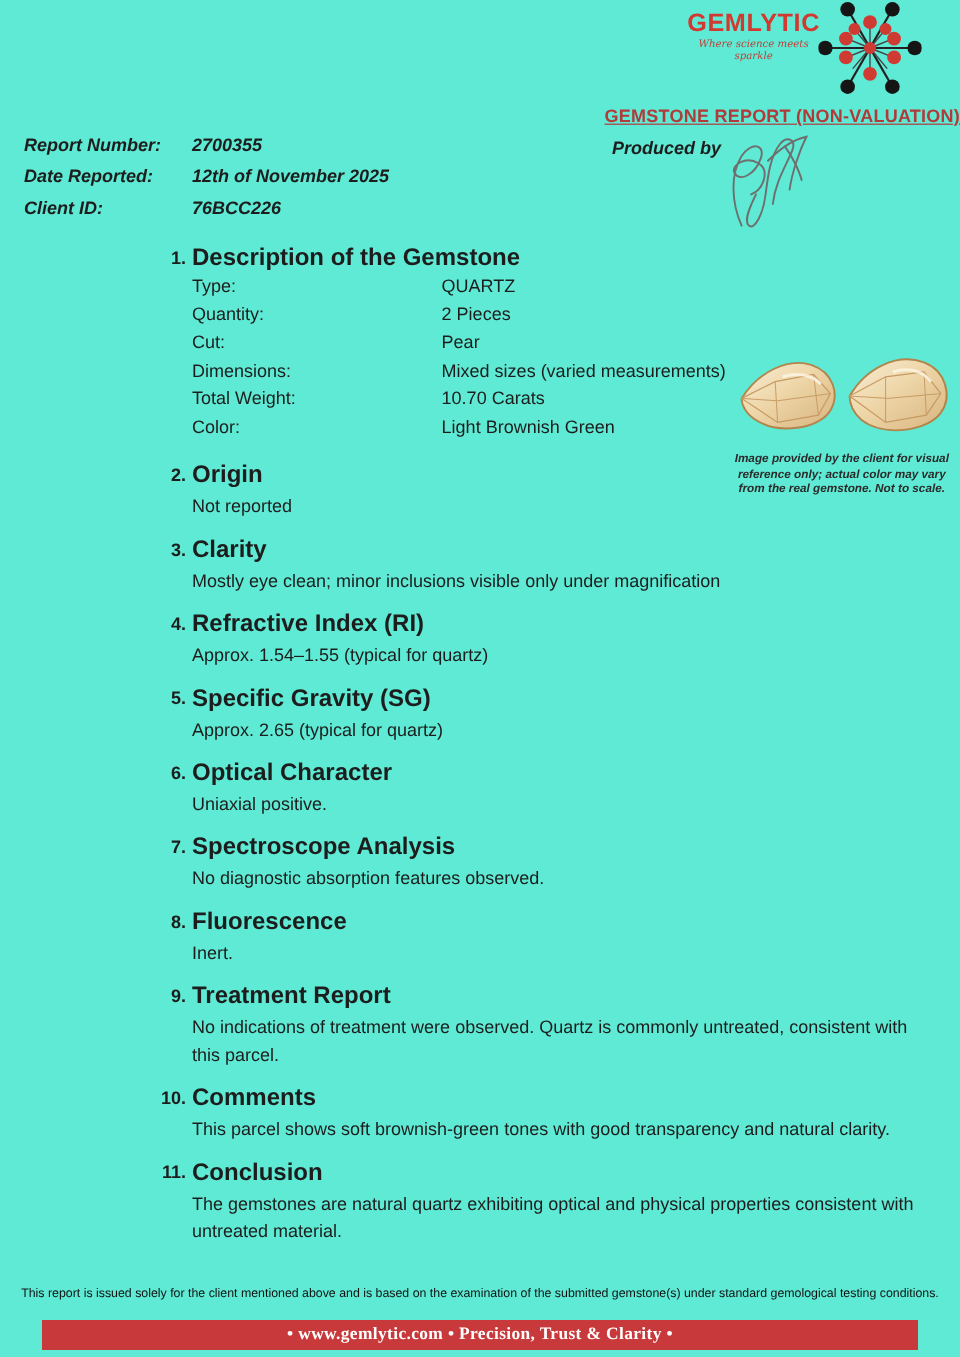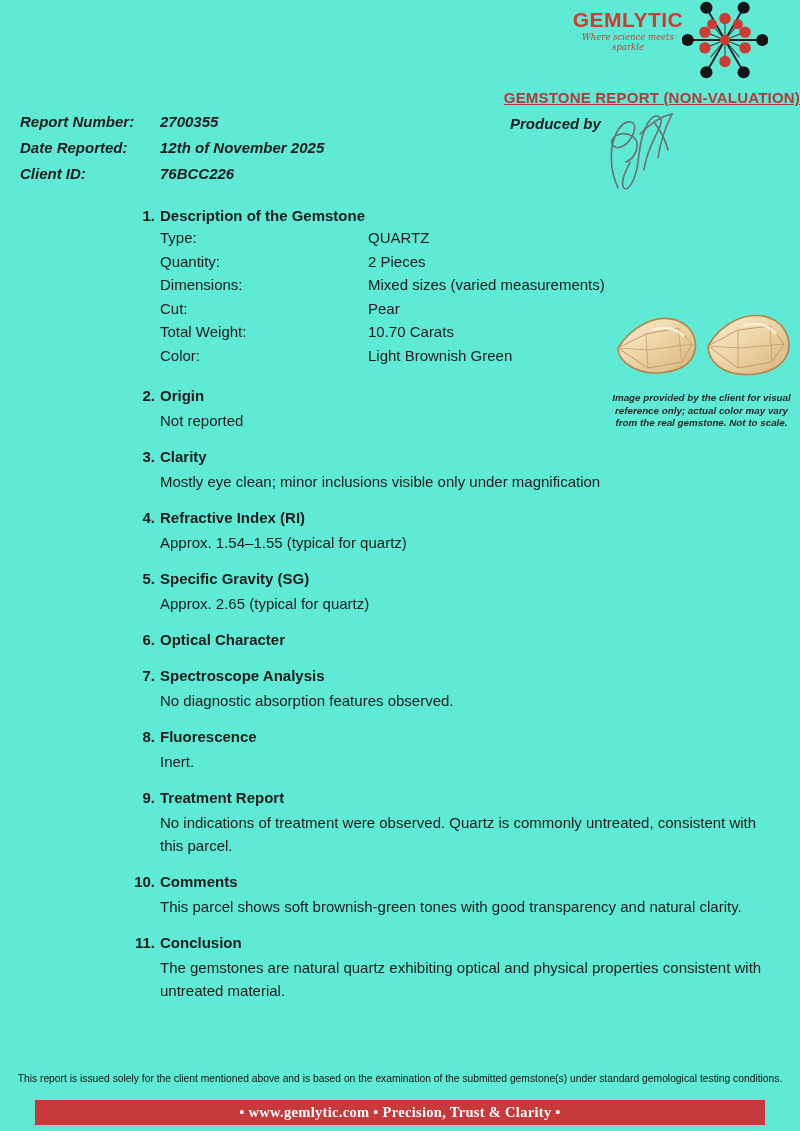--- a/index.html
+++ b/index.html
@@ -33,29 +33,29 @@
   .meta-label { position:absolute; left:0; font-size:15px; font-weight:bold; font-style:italic; }
   .meta-value { position:absolute; left:140px; font-size:15px; font-weight:bold; font-style:italic; }
   .produced-by { position:absolute; top:115px; left:510px; font-size:15px; font-weight:600; font-style:italic; }
   .signature { position:absolute; top:100px; left:596px; width:90px; height:95px; }
 
   
   .sections { position:absolute; top:204px; left:160px; width:620px; }
   .section { margin-bottom:13px; }
   .sec-head { position:relative; line-height:23px; margin-bottom:2px; }
   .sec-num { position:absolute; left:-29px; width:24px; text-align:right; font-size:15px; font-weight:bold; }
-  .sec-title { font-size:15px; font-weight:bold; }
+  .sec-title { font-size:20px; font-weight:bold; }
   .sec-body { font-size:15px; line-height:23px; max-width:612px; }
   .kv-rows { }
   .kv-row { position:relative; height:23.6px; }
   .kv-label { position:absolute; left:0; font-size:15px; }
   .kv-value { position:absolute; left:208px; font-size:15px; white-space:nowrap; }
 
   
-  .gem-figure { position:absolute; top:304px; left:610px; width:183px; text-align:center; }
+  .gem-figure { position:absolute; top:288px; left:610px; width:183px; text-align:center; }
   .gem-image { width:180px; height:80px; }
   .gem-caption {
     margin-top:4px; font-size:9.8px; font-style:italic; font-weight:600;
     color:#2a2a2a; line-height:12.5px; text-align:center;
   }
 
   
   .disclaimer {
     position:absolute; top:1073px; left:0; width:100%;
     text-align:center; font-size:10.3px; color:#111;
@@ -157,30 +157,30 @@
     <span class="kv-label">Type:</span>
     <span class="kv-value">QUARTZ</span>
   </div>
 
   <div class="kv-row">
     <span class="kv-label">Quantity:</span>
     <span class="kv-value">2 Pieces</span>
   </div>
 
   <div class="kv-row">
+    <span class="kv-label">Cut:</span>
+    <span class="kv-value">Pear</span>
+  </div>
+
+  <div class="kv-row">
     <span class="kv-label">Dimensions:</span>
     <span class="kv-value">Mixed sizes (varied measurements)</span>
   </div>
 
   <div class="kv-row">
-    <span class="kv-label">Cut:</span>
-    <span class="kv-value">Pear</span>
-  </div>
-
-  <div class="kv-row">
     <span class="kv-label">Total Weight:</span>
     <span class="kv-value">10.70 Carats</span>
   </div>
 
   <div class="kv-row">
     <span class="kv-label">Color:</span>
     <span class="kv-value">Light Brownish Green</span>
   </div>
 </div>
       </div>
@@ -215,20 +215,21 @@
       <span class="sec-title">Specific Gravity (SG)</span>
     </div>
   <div class="sec-body">Approx. 2.65 (typical for quartz)</div>
       </div>
 
   <div class="section">
     <div class="sec-head">
       <span class="sec-num">6.</span>
       <span class="sec-title">Optical Character</span>
     </div>
+  <div class="sec-body">Uniaxial positive.</div>
       </div>
 
   <div class="section">
     <div class="sec-head">
       <span class="sec-num">7.</span>
       <span class="sec-title">Spectroscope Analysis</span>
     </div>
   <div class="sec-body">No diagnostic absorption features observed.</div>
       </div>
 

